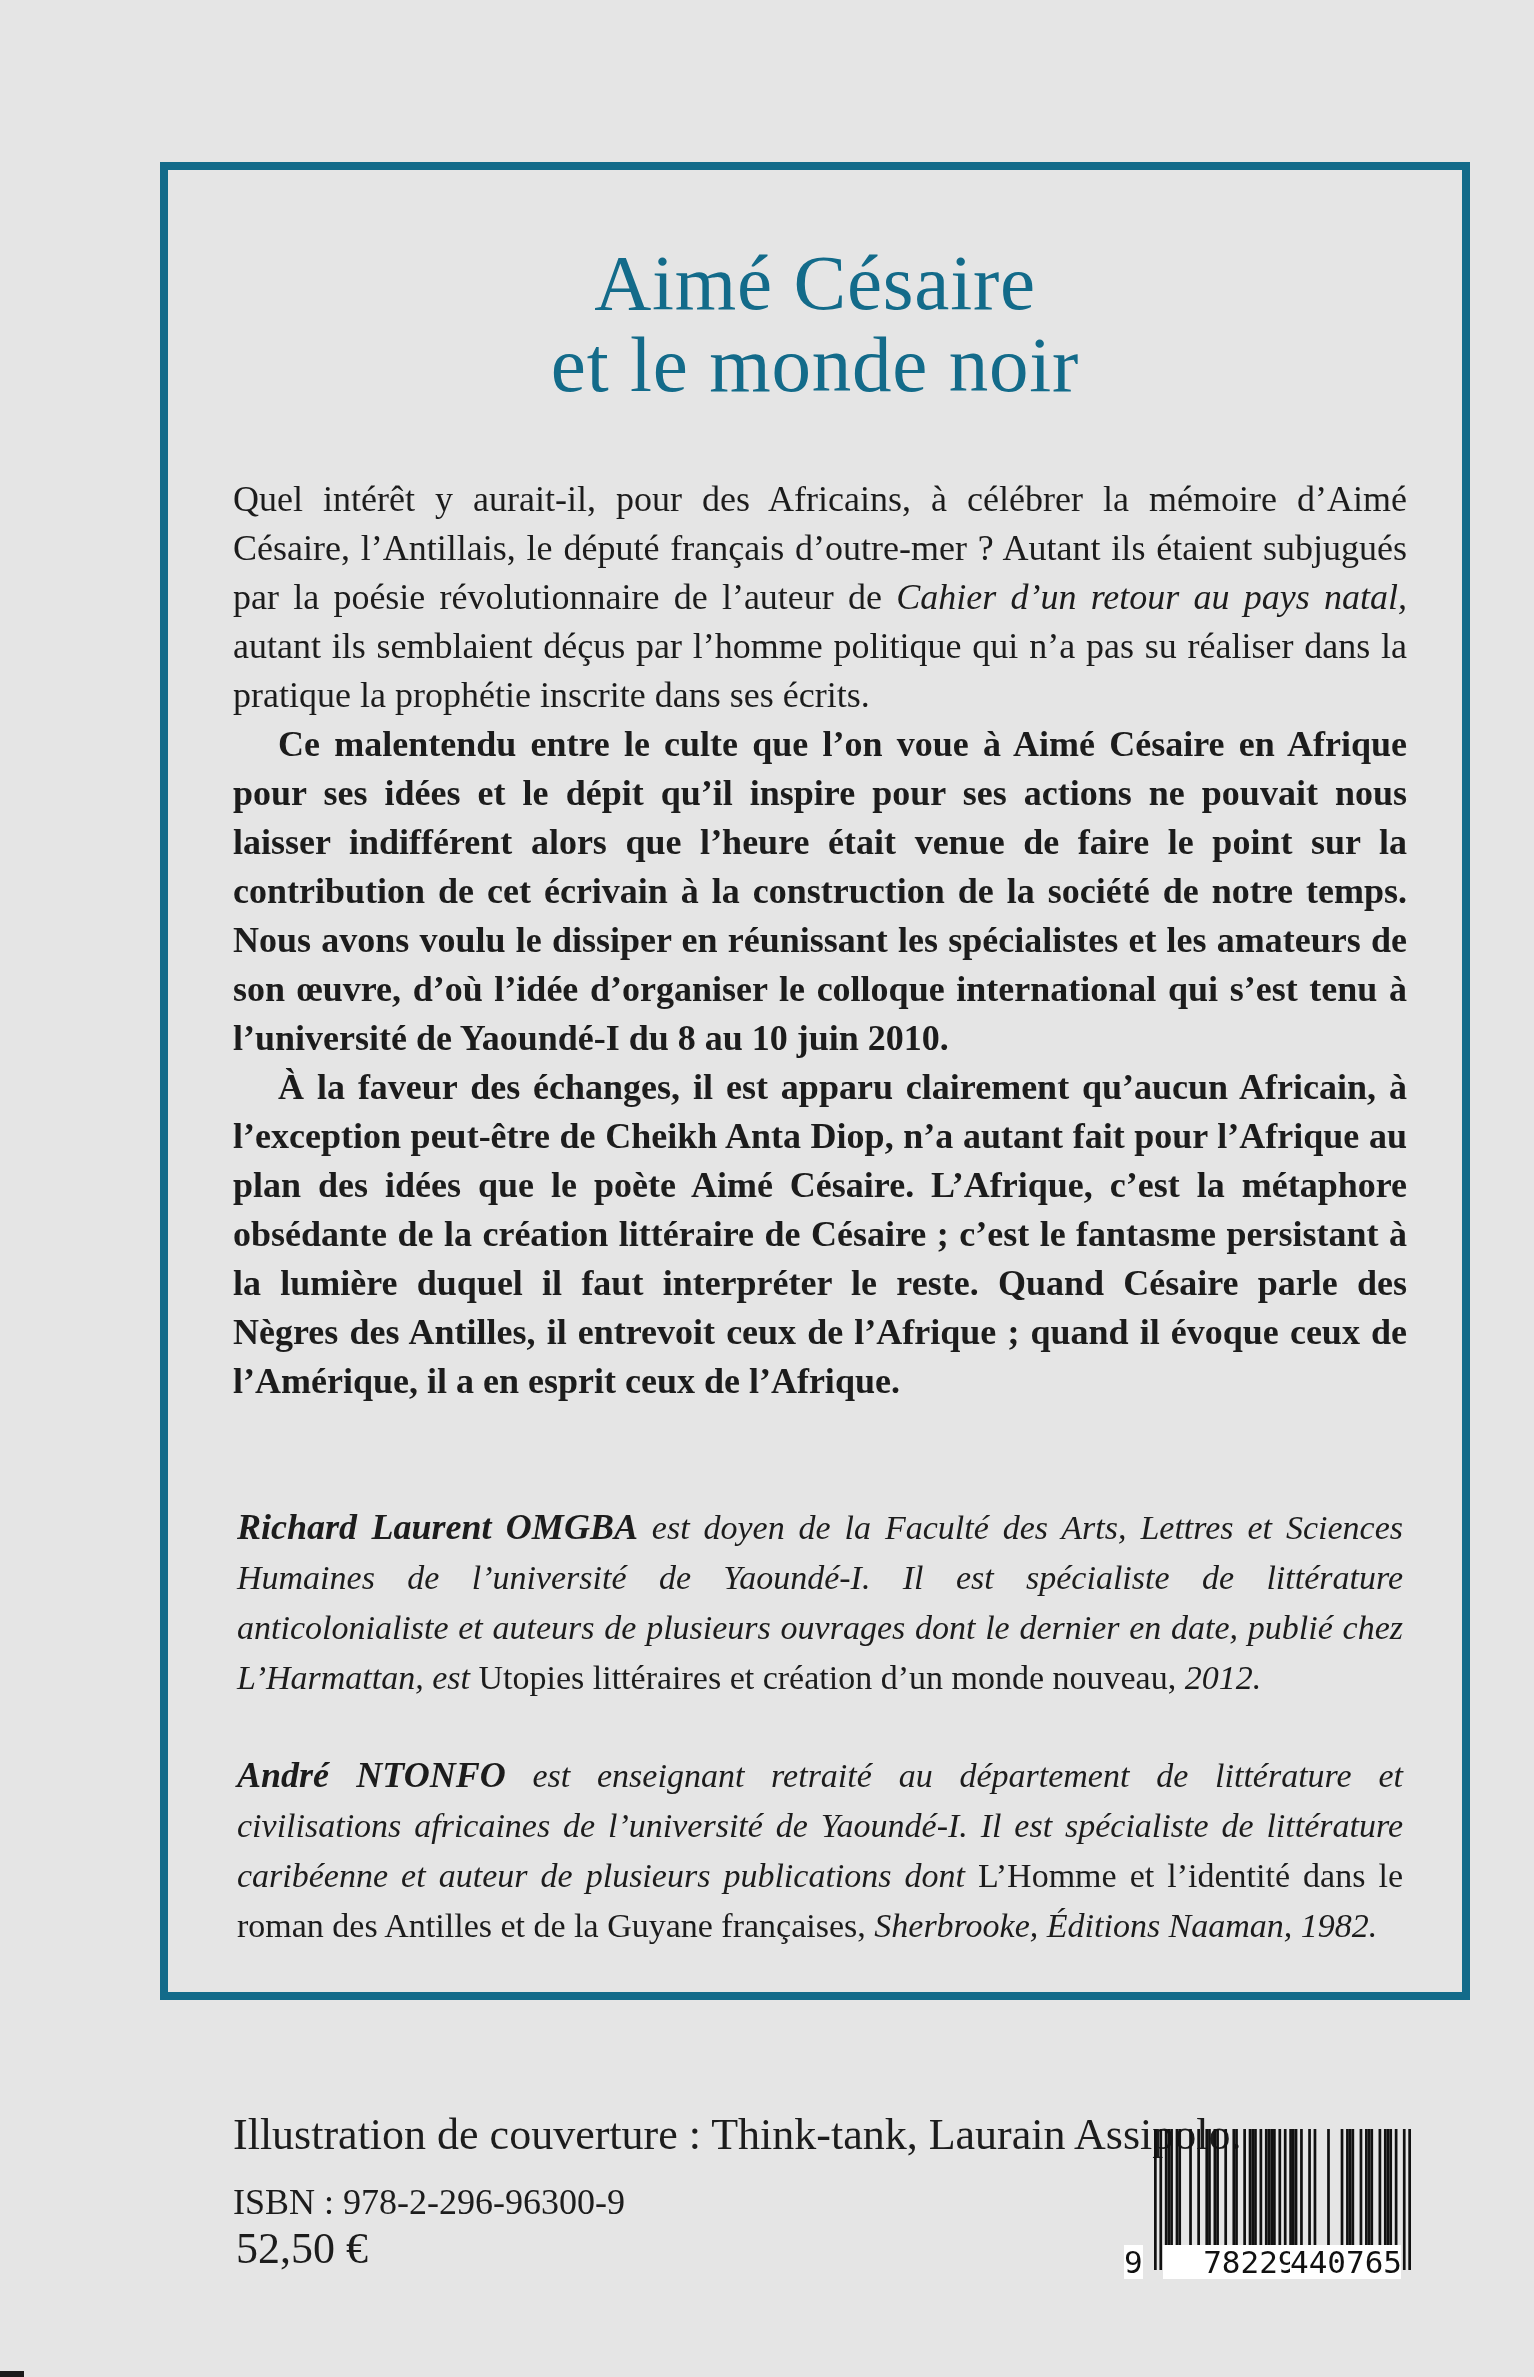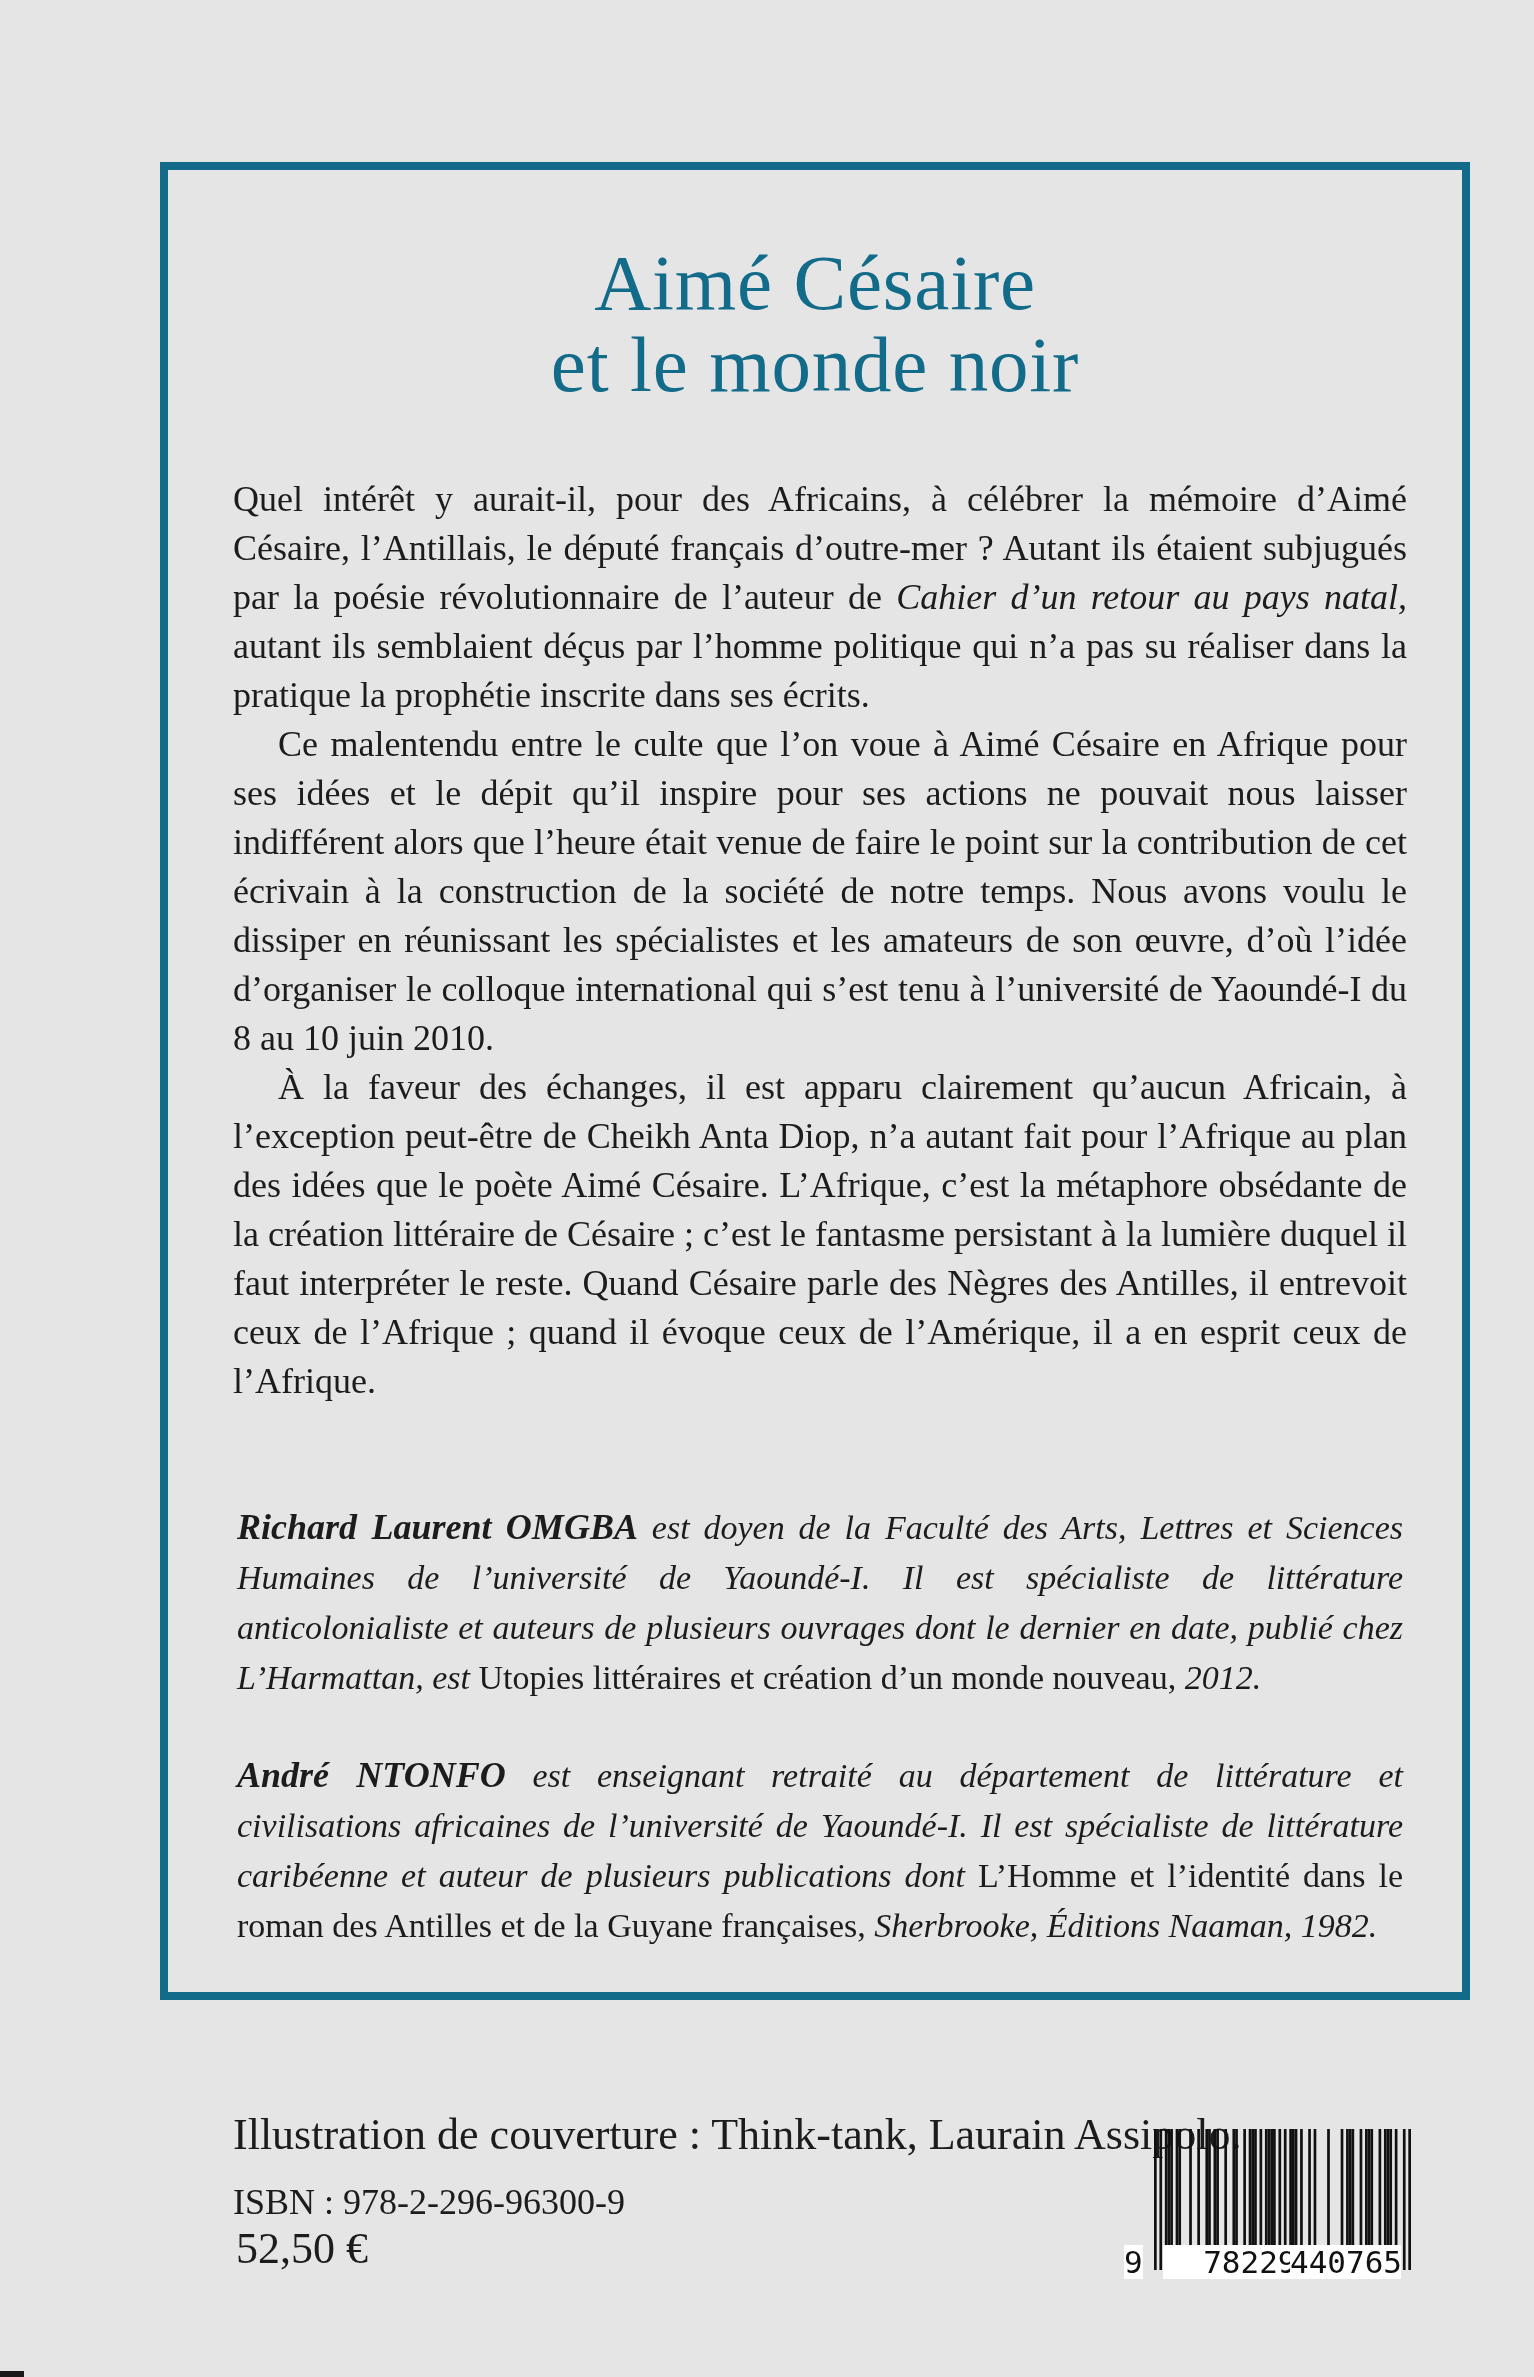--- a/index.html
+++ b/index.html
@@ -13,21 +13,21 @@
     border:8.4px solid var(--accent); box-sizing:border-box;
   }
   .title {
     position:absolute; left:160px; top:242px; width:1310px;
     text-align:center; color:var(--accent);
     font-size:79px; line-height:82px; font-weight:400; letter-spacing:0.8px;
   }
   .textcol { position:absolute; left:233px; width:1174px; }
   .synopsis { top:475px; font-size:36px; line-height:49px; text-align:justify; }
   .synopsis p { margin:0; }
-  .synopsis p.indent { text-indent:45px; }
+  .synopsis p.indent { text-indent:45px;font-weight:bold; }
   .bios { top:1498px; font-size:34px; line-height:50px; text-align:justify; font-style:italic; }
   .bio { margin:4px; }
   .bio + .bio { margin-top:47px; }
   .bio .name { font-weight:bold; font-size:36px; }
   .bio .roman { font-style:normal; }
   .ital { font-style:italic; }
   .credit  { position:absolute; left:233px; top:2109px; font-size:44px; }
   .isbn    { position:absolute; left:233px; top:2181px; font-size:36px; }
   .price   { position:absolute; left:236px; top:2223px; font-size:44px; }
   .barcode { position:absolute; left:1154px; top:2129px; width:257px; height:159px; }

